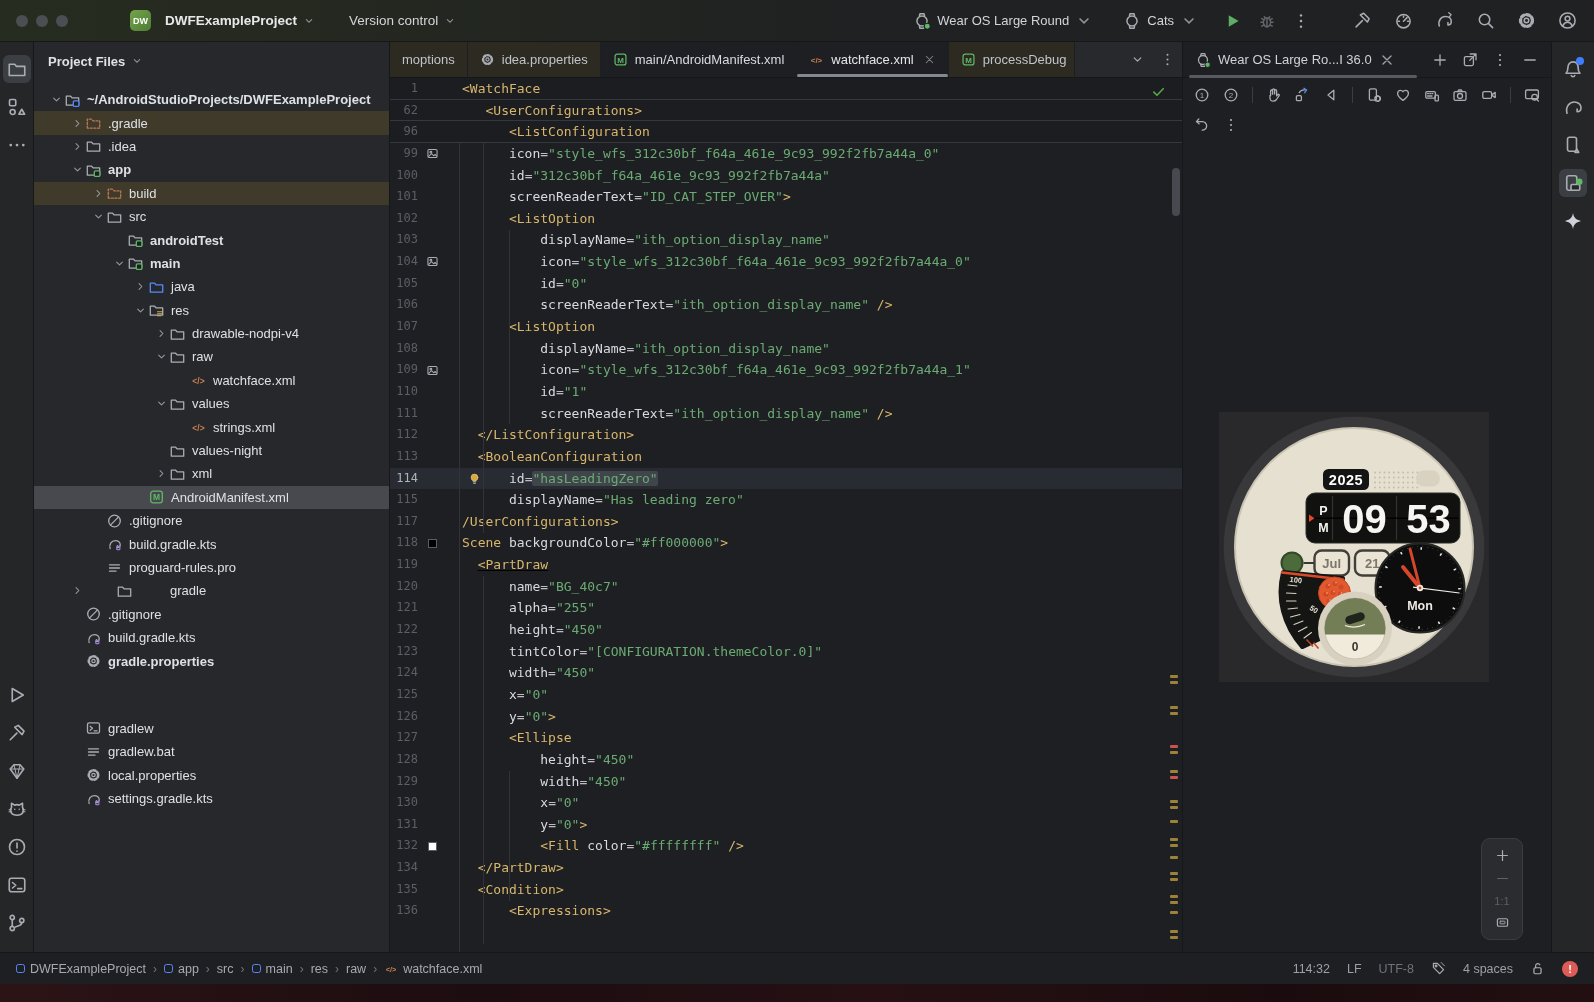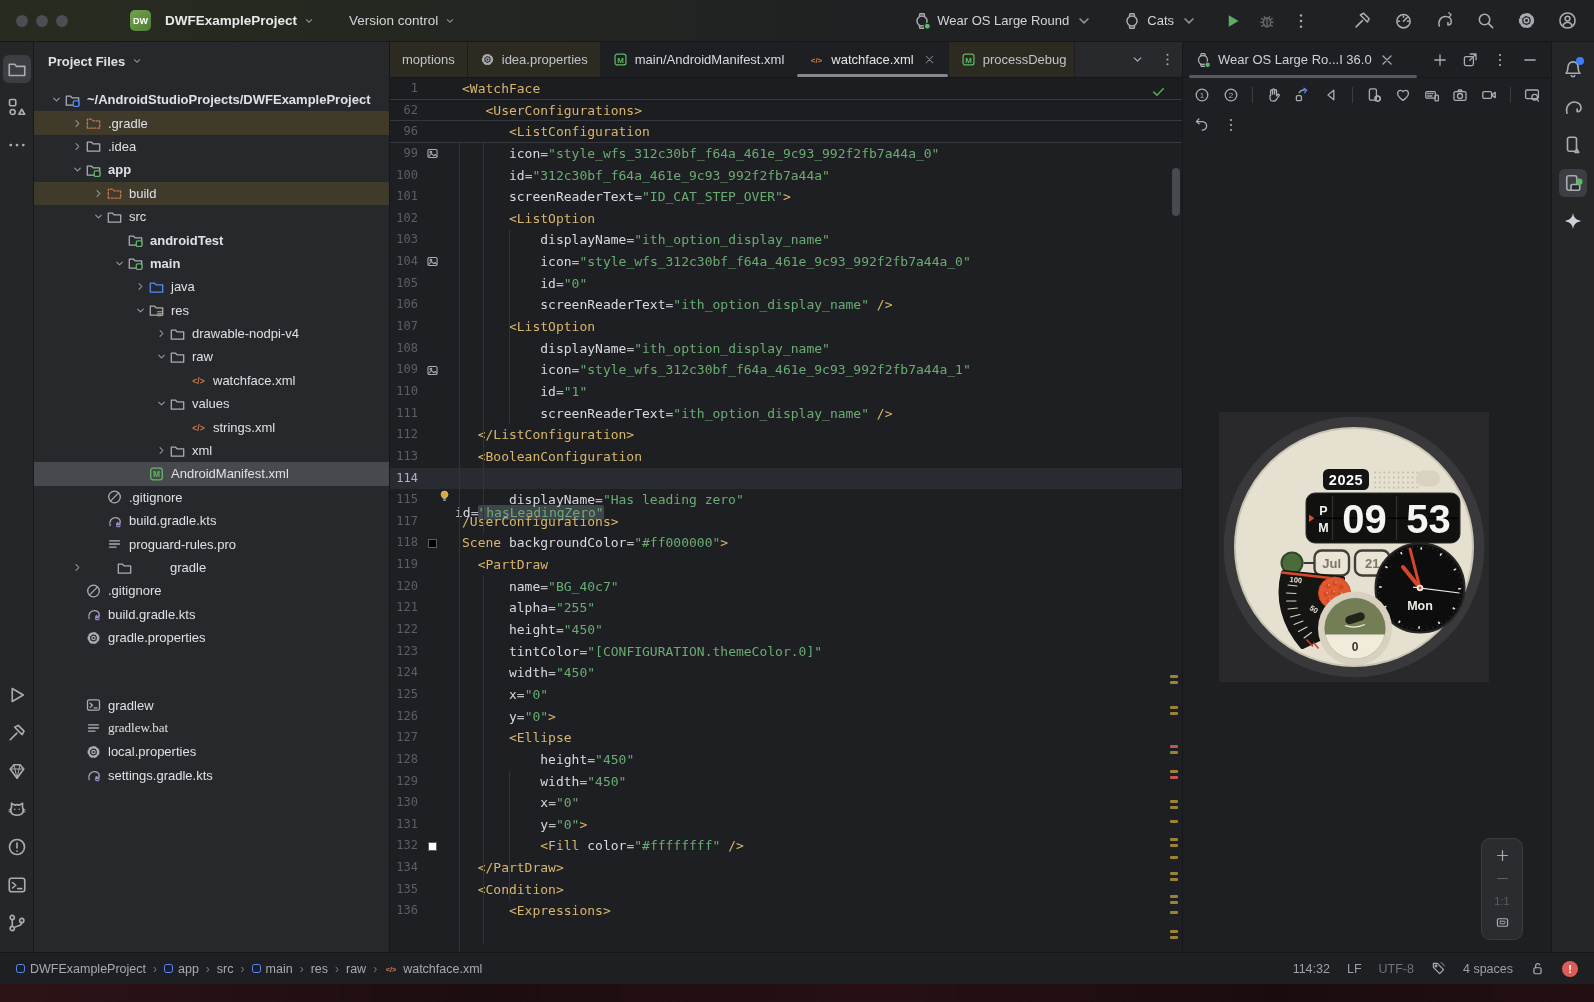--- a/index.html
+++ b/index.html
@@ -78,21 +78,21 @@
   .tabbar .tact{ width:30px; display:flex; align-items:center; justify-content:center; background:none; border:none; }
   .tabbar .tact .icon{ width:15px; height:15px; }
 
   .editor{ position:relative; flex:1; overflow:hidden; font-family:"DejaVu Sans Mono", monospace; font-size:13px; }
   .cl{ display:flex; height:21.65px; line-height:21.65px; white-space:pre; position:relative; }
   .cl .ln{ width:30px; text-align:right; color:#5a5f66; font-size:12px; flex:none; padding-right:2px; }
   .cl .gi{ width:24px; flex:none; display:flex; align-items:center; justify-content:center; overflow:visible; }
   .cl .gi .icon{ width:13px; height:13px; }
   .cl .gi .swatch{ width:9px; height:9px; border:1px solid #5a5d62; }
   .cl .code{ flex:1; }
-  .cl.cur{ background:#282b31;flex-direction:column; }
+  .cl.cur{ background:#282b31; }
   .cl.cur .ln{ color:#aeb3bb; }
   .sticky{ background:#1b1d20; border-bottom:1px solid #35383c; }
   .tk-t{ color:var(--tag); } .tk-a{ color:var(--attr); } .tk-o{ color:var(--punct); }
   .tk-s{ color:var(--str); } .tk-sh{ color:var(--str); background:#40454c; border-radius:2px; }
   .guide{ position:absolute; width:1px; background:#303338; }
   .emark{ position:absolute; right:4px; width:8px; height:2.6px; border-radius:1px; }
   .vthumb{ position:absolute; right:2px; width:8px; border-radius:4px; background:#47494e; }
   .ed-check{ position:absolute; top:6px; right:16px; width:15px; height:15px; }
   .bulb-shift{ transform:translateX(42px); }
 
@@ -574,20 +574,29 @@
           <div class="trow" style="padding-left: 140px;">
             <span class="tchev"></span>
             <span class="icon ticon">
               <svg viewBox="0 0 16 16" fill="none" stroke="#a9adb3" stroke-width="1.3" stroke-linecap="round" stroke-linejoin="round">
                 <text x="8" y="11.6" font-size="8.5" font-weight="700" fill="#cc7e52" text-anchor="middle" stroke="none" font-family="Liberation Sans, sans-serif">&lt;/&gt;</text>
               </svg>
             </span>
             <span>strings.xml</span>
           </div>
           <div class="trow" style="padding-left: 119px;">
+            <span class="tchev"></span>
+            <span class="icon ticon">
+              <svg viewBox="0 0 16 16" fill="none" stroke="#a9adb3" stroke-width="1.3" stroke-linecap="round" stroke-linejoin="round">
+                <path d="M1.8 13.2V4.2h4.3l1.5 1.7h6.6v7.3z"></path>
+              </svg>
+            </span>
+            <span>values-night</span>
+          </div>
+          <div class="trow" style="padding-left: 119px;">
             <span class="tchev">
               <span class="icon" style="width: 13px; height: 13px;">
                 <svg viewBox="0 0 16 16" fill="none" stroke="#a9adb3" stroke-width="1.3" stroke-linecap="round" stroke-linejoin="round">
                   <path d="M6.2 4.5 9.7 8l-3.5 3.5"></path>
                 </svg>
               </span>
             </span>
             <span class="icon ticon">
               <svg viewBox="0 0 16 16" fill="none" stroke="#a9adb3" stroke-width="1.3" stroke-linecap="round" stroke-linejoin="round">
                 <path d="M1.8 13.2V4.2h4.3l1.5 1.7h6.6v7.3z"></path>
@@ -662,41 +671,41 @@
           <div class="trow" style="padding-left: 35px;">
             <span class="tchev"></span>
             <span class="icon ticon">
               <svg viewBox="0 0 16 16" fill="none" stroke="#a9adb3" stroke-width="1.3" stroke-linecap="round" stroke-linejoin="round">
                 <path d="M3.6 12.6C2.4 8.2 5.1 4.6 8.7 4.6c3 0 5 1.9 5 4.2 0 1.7-1.2 2.9-2.8 2.9v-2"></path>
                 <rect x="10.2" y="10.4" width="3.2" height="3.2" rx="0.7" stroke="#9a7fd1" stroke-width="1.1"></rect>
               </svg>
             </span>
             <span>build.gradle.kts</span>
           </div>
-          <div class="trow" style="padding-left: 35px;">
+          <div class="trow" style="padding-left: 35px; font-weight: bold;">
             <span class="tchev"></span>
             <span class="icon ticon">
               <svg viewBox="0 0 16 16" fill="none" stroke="#a9adb3" stroke-width="1.3" stroke-linecap="round" stroke-linejoin="round">
                 <circle cx="8" cy="8" r="4.7" stroke-width="2.6" stroke-dasharray="2.15 2.15"></circle>
                 <circle cx="8" cy="8" r="1.7" stroke-width="1.2"></circle>
               </svg>
             </span>
             <span>gradle.properties</span>
           </div>
           <div class="trow" style="padding-left: 35px; margin-top: 44px;">
             <span class="tchev"></span>
             <span class="icon ticon">
               <svg viewBox="0 0 16 16" fill="none" stroke="#a9adb3" stroke-width="1.3" stroke-linecap="round" stroke-linejoin="round">
                 <rect x="2" y="2.8" width="12" height="10.4" rx="1.8"></rect>
                 <path d="M4.6 6.2l2.4 2-2.4 2M8.6 10.8h3"></path>
               </svg>
             </span>
             <span>gradlew</span>
           </div>
-          <div class="trow" style="padding-left: 35px; font-family: Liberation Serif, serif;">
+          <div class="trow" style="padding-left: 35px;">
             <span class="tchev"></span>
             <span class="icon ticon">
               <svg viewBox="0 0 16 16" fill="none" stroke="#a9adb3" stroke-width="1.3" stroke-linecap="round" stroke-linejoin="round">
                 <path d="M3 4.8h10M3 8h10M3 11.2h6.5"></path>
               </svg>
             </span>
             <span>gradlew.bat</span>
           </div>
           <div class="trow" style="padding-left: 35px;">
             <span class="tchev"></span>
@@ -818,21 +827,21 @@
             <div class="cl"><span class="ln">111</span><span class="gi"></span><span class="code" style="padding-left: 96.3px;"><span class="tk-a">screenReaderText</span><span class="tk-o">=</span><span class="tk-s">"ith_option_display_name"</span><span class="tk-t"> /&gt;</span></span></div>
             <div class="cl"><span class="ln">112</span><span class="gi"></span><span class="code" style="padding-left: 33.66px;"><span class="tk-t">&lt;/ListConfiguration&gt;</span></span></div>
             <div class="cl"><span class="ln">113</span><span class="gi"></span><span class="code" style="padding-left: 33.66px;"><span class="tk-t">&lt;BooleanConfiguration</span></span></div>
             <div class="cl cur"><span class="ln">114</span><span class="gi"><span class="icon bulb-shift" style="width: 13px; height: 13px;"><svg viewBox="0 0 16 16" fill="none" stroke="#a9adb3" stroke-width="1.3" stroke-linecap="round" stroke-linejoin="round">
                     <circle cx="8" cy="6.8" r="4.2" fill="#d9a83f" stroke="#e8c678" stroke-width="0.8"></circle>
                     <path d="M6.4 12h3.2M7 13.8h2" stroke="#b9bec4"></path>
                   </svg></span></span><span class="code" style="padding-left: 64.98px;"><span class="tk-a">id</span><span class="tk-o">=</span><span class="tk-sh">"hasLeadingZero"</span></span></div>
             <div class="cl"><span class="ln">115</span><span class="gi"></span><span class="code" style="padding-left: 64.98px;"><span class="tk-a">displayName</span><span class="tk-o">=</span><span class="tk-s">"Has leading zero"</span></span></div>
             <div class="cl"><span class="ln">117</span><span class="gi"></span><span class="code" style="padding-left: 18px;"><span class="tk-t">/UserConfigurations&gt;</span></span></div>
             <div class="cl"><span class="ln">118</span><span class="gi"><span class="swatch" style="background: rgb(0, 0, 0);"></span></span><span class="code" style="padding-left: 18px;"><span class="tk-t">Scene </span><span class="tk-a">backgroundColor</span><span class="tk-o">=</span><span class="tk-s">"#ff000000"</span><span class="tk-t">&gt;</span></span></div>
-            <div class="cl"><span class="ln">119</span><span class="gi"></span><span class="code" style="padding-left: 33.66px;"><span class="tk-t">&lt;PartDraw</span></span></div>
+            <div class="cl"><span class="ln">119</span><span class="gi"></span><span class="code" style="padding-left: 33.66px; text-decoration: underline;"><span class="tk-t">&lt;PartDraw</span></span></div>
             <div class="cl"><span class="ln">120</span><span class="gi"></span><span class="code" style="padding-left: 64.98px;"><span class="tk-a">name</span><span class="tk-o">=</span><span class="tk-s">"BG_40c7"</span></span></div>
             <div class="cl"><span class="ln">121</span><span class="gi"></span><span class="code" style="padding-left: 64.98px;"><span class="tk-a">alpha</span><span class="tk-o">=</span><span class="tk-s">"255"</span></span></div>
             <div class="cl"><span class="ln">122</span><span class="gi"></span><span class="code" style="padding-left: 64.98px;"><span class="tk-a">height</span><span class="tk-o">=</span><span class="tk-s">"450"</span></span></div>
             <div class="cl"><span class="ln">123</span><span class="gi"></span><span class="code" style="padding-left: 64.98px;"><span class="tk-a">tintColor</span><span class="tk-o">=</span><span class="tk-s">"[CONFIGURATION.themeColor.0]"</span></span></div>
             <div class="cl"><span class="ln">124</span><span class="gi"></span><span class="code" style="padding-left: 64.98px;"><span class="tk-a">width</span><span class="tk-o">=</span><span class="tk-s">"450"</span></span></div>
             <div class="cl"><span class="ln">125</span><span class="gi"></span><span class="code" style="padding-left: 64.98px;"><span class="tk-a">x</span><span class="tk-o">=</span><span class="tk-s">"0"</span></span></div>
             <div class="cl"><span class="ln">126</span><span class="gi"></span><span class="code" style="padding-left: 64.98px;"><span class="tk-a">y</span><span class="tk-o">=</span><span class="tk-s">"0"</span><span class="tk-t">&gt;</span></span></div>
             <div class="cl"><span class="ln">127</span><span class="gi"></span><span class="code" style="padding-left: 64.98px;"><span class="tk-t">&lt;Ellipse</span></span></div>
             <div class="cl"><span class="ln">128</span><span class="gi"></span><span class="code" style="padding-left: 96.3px;"><span class="tk-a">height</span><span class="tk-o">=</span><span class="tk-s">"450"</span></span></div>
             <div class="cl"><span class="ln">129</span><span class="gi"></span><span class="code" style="padding-left: 96.3px;"><span class="tk-a">width</span><span class="tk-o">=</span><span class="tk-s">"450"</span></span></div>

